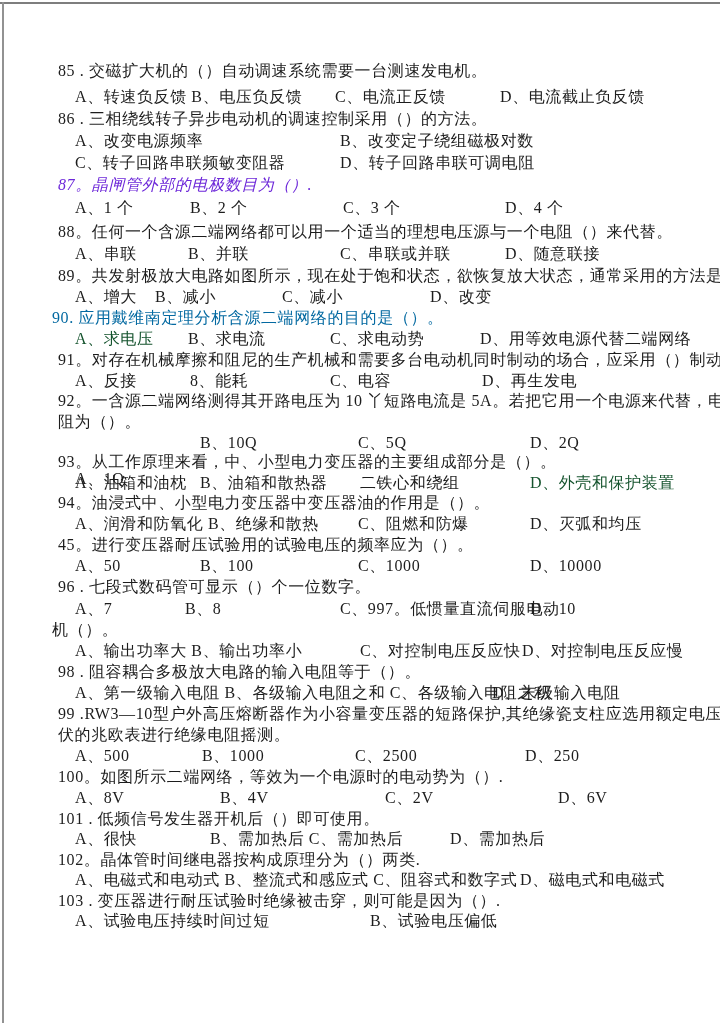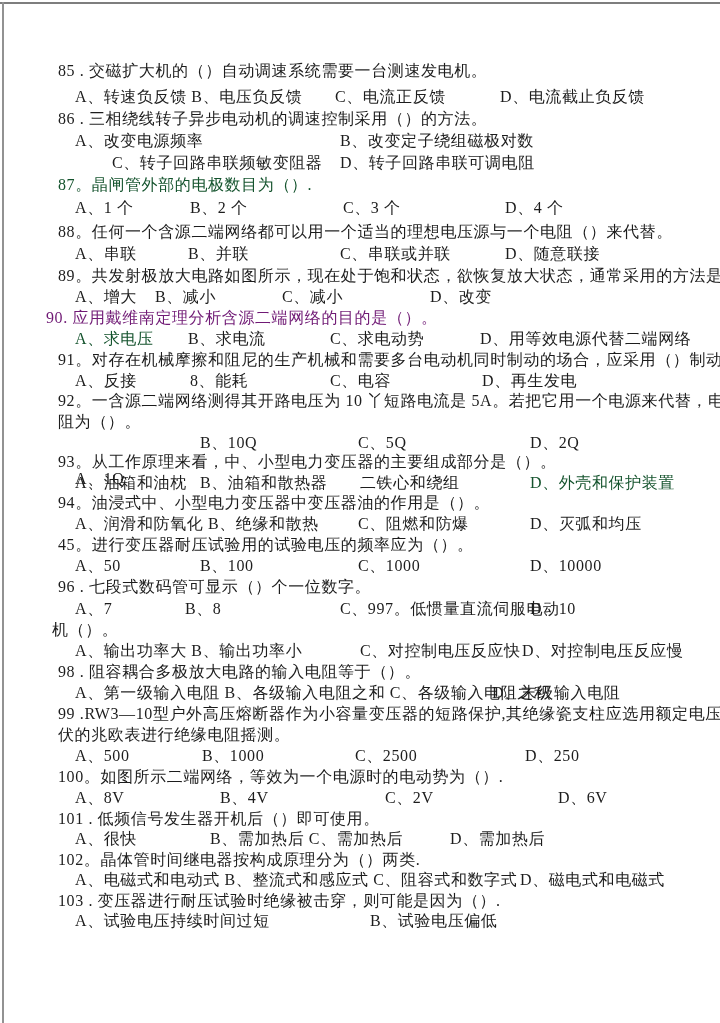--- a/index.html
+++ b/index.html
@@ -32,46 +32,46 @@
       <div>
         <span class="seg" style="left: 58px; top: 62px; color: rgb(29, 29, 29);">85 . 交磁扩大机的（）自动调速系统需要一台测速发电机。</span>
         <span class="seg" style="left: 75px; top: 88px; color: rgb(29, 29, 29);">A、转速负反馈 B、电压负反馈</span>
         <span class="seg" style="left: 335px; top: 88px; color: rgb(29, 29, 29);">C、电流正反馈</span>
         <span class="seg" style="left: 500px; top: 88px; color: rgb(29, 29, 29);">D、电流截止负反馈</span>
       </div>
       <div>
         <span class="seg" style="left: 58px; top: 110px; color: rgb(29, 29, 29);">86 . 三相绕线转子异步电动机的调速控制采用（）的方法。</span>
         <span class="seg" style="left: 75px; top: 132px; color: rgb(29, 29, 29);">A、改变电源频率</span>
         <span class="seg" style="left: 340px; top: 132px; color: rgb(29, 29, 29);">B、改变定子绕组磁极对数</span>
-        <span class="seg" style="left: 75px; top: 154px; color: rgb(29, 29, 29); margin-left: 37px;">C、转子回路串联频敏变阻器</span>
+        <span class="seg" style="left: 75px; top: 154px; color: rgb(29, 29, 29);">C、转子回路串联频敏变阻器</span>
         <span class="seg" style="left: 340px; top: 154px; color: rgb(29, 29, 29);">D、转子回路串联可调电阻</span>
       </div>
       <div>
-        <span class="seg" style="left: 58px; top: 176px; color: #14532d;">87。晶闸管外部的电极数目为（）.</span>
+        <span class="seg" style="left: 58px; top: 176px; color: #6d28d9; font-style: italic;">87。晶闸管外部的电极数目为（）.</span>
         <span class="seg" style="left: 75px; top: 199px; color: rgb(29, 29, 29);">A、1 个</span>
         <span class="seg" style="left: 190px; top: 199px; color: rgb(29, 29, 29);">B、2 个</span>
         <span class="seg" style="left: 343px; top: 199px; color: rgb(29, 29, 29);">C、3 个</span>
         <span class="seg" style="left: 505px; top: 199px; color: rgb(29, 29, 29);">D、4 个</span>
       </div>
       <div>
         <span class="seg" style="left: 58px; top: 223px; color: rgb(29, 29, 29);">88。任何一个含源二端网络都可以用一个适当的理想电压源与一个电阻（）来代替。</span>
         <span class="seg" style="left: 75px; top: 245px; color: rgb(29, 29, 29);">A、串联</span>
         <span class="seg" style="left: 188px; top: 245px; color: rgb(29, 29, 29);">B、并联</span>
         <span class="seg" style="left: 340px; top: 245px; color: rgb(29, 29, 29);">C、串联或并联</span>
         <span class="seg" style="left: 505px; top: 245px; color: rgb(29, 29, 29);">D、随意联接</span>
       </div>
       <div>
         <span class="seg" style="left: 58px; top: 267px; color: rgb(29, 29, 29);">89。共发射极放大电路如图所示，现在处于饱和状态，欲恢复放大状态，通常采用的方法是（）。</span>
         <span class="seg" style="left: 75px; top: 288px; color: rgb(29, 29, 29);">A、增大</span>
         <span class="seg" style="left: 155px; top: 288px; color: rgb(29, 29, 29);">B、减小</span>
         <span class="seg" style="left: 282px; top: 288px; color: rgb(29, 29, 29);">C、减小</span>
         <span class="seg" style="left: 430px; top: 288px; color: rgb(29, 29, 29);">D、改变</span>
       </div>
       <div>
-        <span class="seg" style="left: 46px; top: 309px; color: #701a75; text-align: right;">90. 应用戴维南定理分析含源二端网络的目的是（）。</span>
+        <span class="seg" style="left: 52px; top: 309px; color: #0369a1; text-align: right;">90. 应用戴维南定理分析含源二端网络的目的是（）。</span>
         <span class="seg" style="left: 75px; top: 330px; color: #14532d;">A、求电压</span>
         <span class="seg" style="left: 188px; top: 330px; color: rgb(29, 29, 29);">B、求电流</span>
         <span class="seg" style="left: 330px; top: 330px; color: rgb(29, 29, 29);">C、求电动势</span>
         <span class="seg" style="left: 480px; top: 330px; color: rgb(29, 29, 29);">D、用等效电源代替二端网络</span>
       </div>
       <div>
         <span class="seg" style="left: 58px; top: 351px; color: rgb(29, 29, 29);">91。对存在机械摩擦和阻尼的生产机械和需要多台电动机同时制动的场合，应采用（）制动。</span>
         <span class="seg" style="left: 75px; top: 372px; color: rgb(29, 29, 29);">A、反接</span>
         <span class="seg" style="left: 190px; top: 372px; color: rgb(29, 29, 29);">8、能耗</span>
         <span class="seg" style="left: 330px; top: 372px; color: rgb(29, 29, 29);">C、电容</span>

